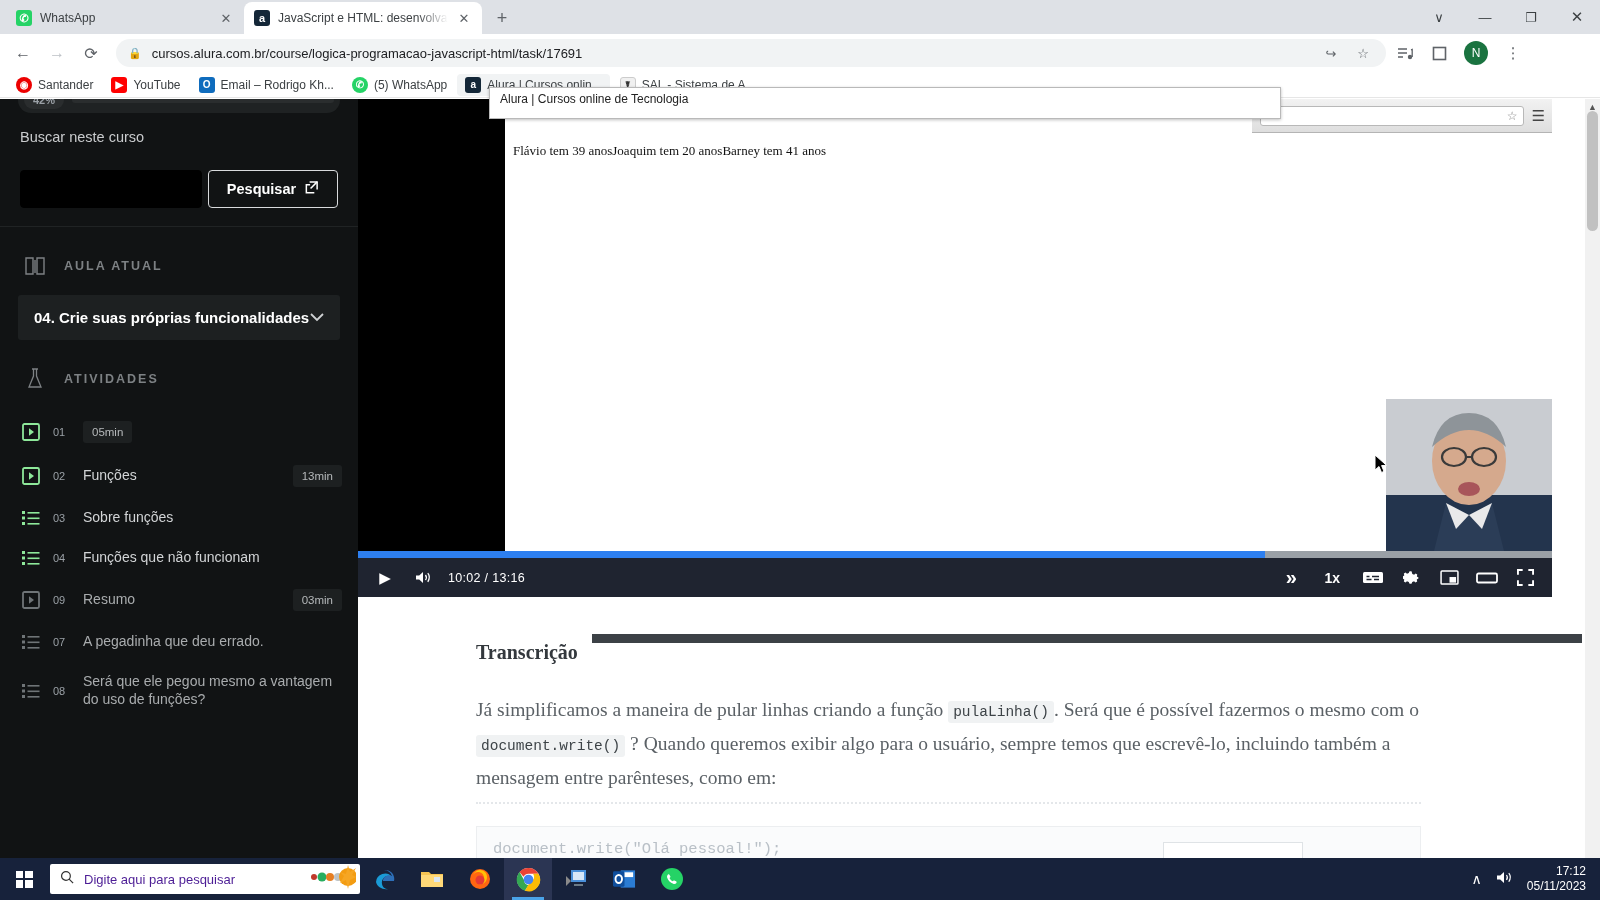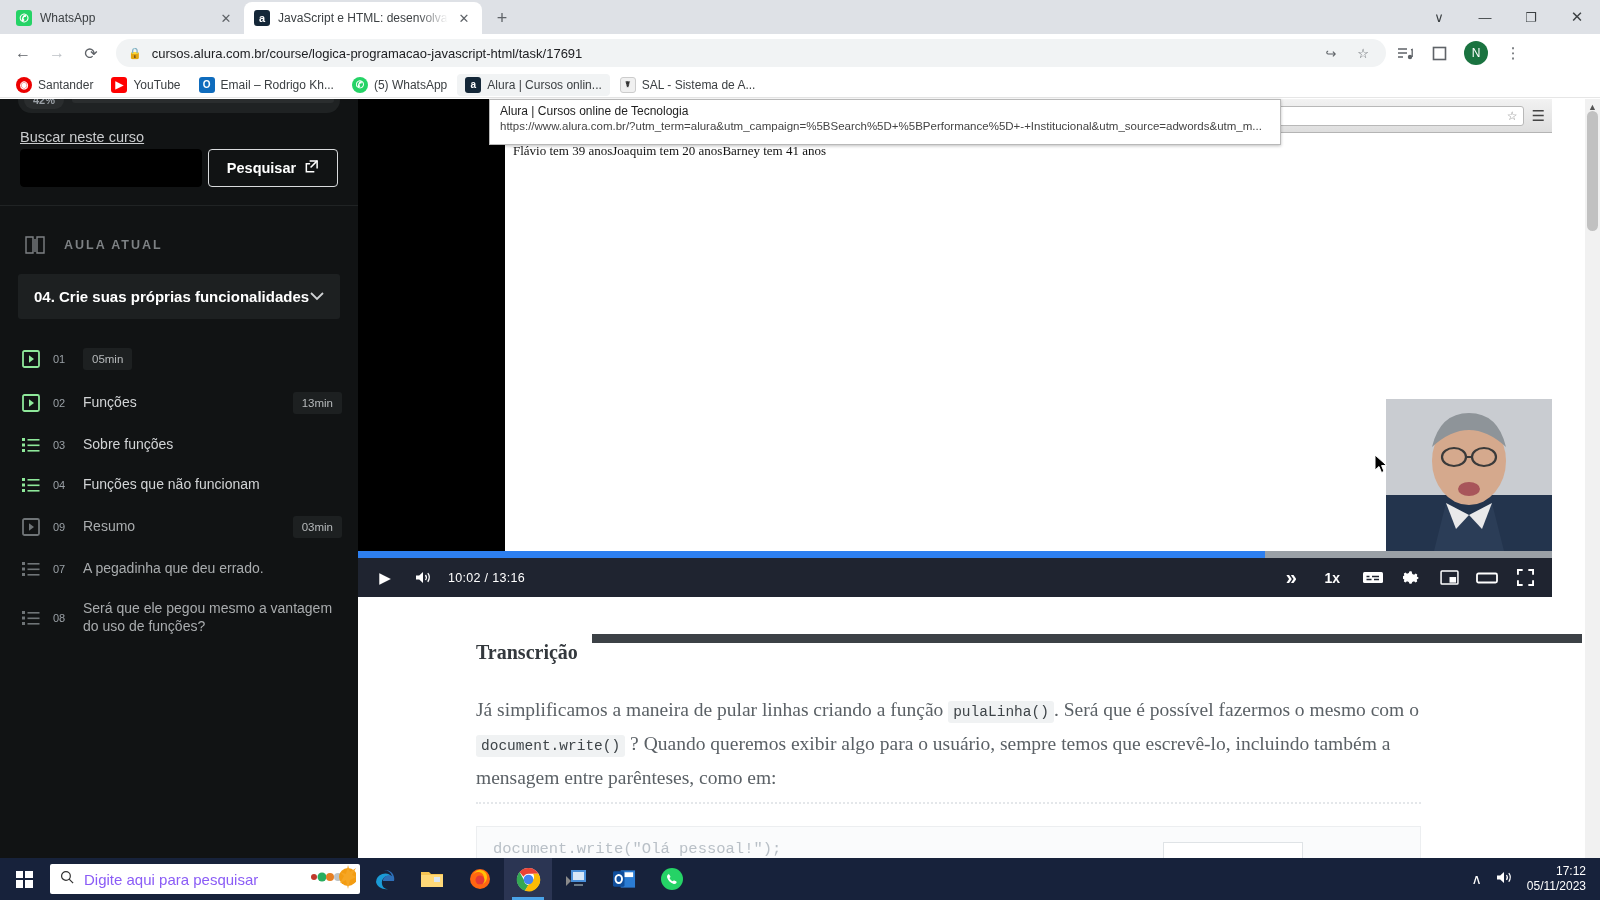--- a/index.html
+++ b/index.html
@@ -124,21 +124,21 @@
   .progress-pct {
     font-size: 11px; color: #9aa0a6; background: #2a2d2e; border-radius: 10px;
     padding: 3px 9px; font-weight: 600;
   }
   .progress-track {
     flex: 1 1 auto; height: 6px; background: #2a2d2e; border-radius: 3px; overflow: hidden;
   }
   .progress-fill { height: 100%; background: #8ee89a; border-radius: 3px; }
 
   .search-block { padding: 30px 20px 18px 20px; border-bottom: 1px solid #202324; }
-  .search-label { font-size: 14.5px; color: #c9cbcd; margin-bottom: 4px; text-decoration: underline; }
+  .search-label { font-size: 14.5px; color: #c9cbcd; margin-bottom: 25px; }
   .search-row { display: flex; gap: 6px; }
   .search-input {
     flex: 1 1 auto; height: 38px; background: #000; border: 1px solid #000;
     border-radius: 4px;
   }
   .search-btn {
     flex: 0 0 130px; height: 38px; border: 1px solid #d9dbdd; border-radius: 4px;
     color: #fff; font-size: 14.5px; font-weight: 700; background: transparent;
     display: flex; align-items: center; justify-content: center; gap: 8px;
   }
@@ -196,21 +196,21 @@
     padding-right: 5px;
   }
   .inner-star { font-size: 12px; color: #8a8a8a; }
   .inner-menu { font-size: 15px; color: #444; letter-spacing: -1px; }
   .video-text {
     position: absolute; left: 8px; top: 44px; font-family: "Liberation Serif", serif;
     font-size: 13px; color: #111;
   }
 
   .tooltip {
-    position: absolute; left: 489px; top: 99px; width: 792px; height: 46px;
+    position: absolute; left: 489px; top: 87px; width: 792px; height: 32px;
     background: #fff; border: 1px solid #b9b9b9; box-shadow: 0 1px 3px rgba(0,0,0,.25);
     padding: 3px 10px 0 10px; z-index: 40;
   }
   .tooltip .t1 { font-size: 12px; color: #222; line-height: 16px; }
   .tooltip .t2 { font-size: 11.5px; color: #444; line-height: 15px; white-space: nowrap; overflow: hidden; }
 
   .cursor { position: absolute; left: 1016px; top: 355px; z-index: 30; }
 
   .webcam {
     position: absolute; right: 0px; bottom: 0px; width: 166px; height: 152px;
@@ -287,21 +287,21 @@
     width: 48px; height: 42px; display: flex; align-items: center; justify-content: center;
   }
   .win-logo { width: 17px; height: 17px; display: grid; grid-template-columns: 1fr 1fr;
               grid-template-rows: 1fr 1fr; gap: 2px; }
   .win-logo i { background: #fff; display: block; }
   .tb-search {
     width: 310px; height: 30px; background: #fff; border-radius: 2px;
     display: flex; align-items: center; padding: 0 10px; gap: 10px;
     margin-left: 2px; position: relative; overflow: hidden;
   }
-  .tb-search .ph { font-size: 15px; color: #8b5cf6; }
+  .tb-search .ph { font-size: 13px; color: #4c1d95; }
   .tb-app {
     width: 48px; height: 42px; display: flex; align-items: center; justify-content: center;
     position: relative;
   }
   .tb-app.active { background: #2b3553; }
   .tb-app.active::after {
     content: ""; position: absolute; bottom: 0; left: 8px; right: 8px; height: 3px;
     background: #4aa3e8;
   }
   .tray {
@@ -428,20 +428,28 @@
 
       <div class="current-lesson">
         <span>04. Crie suas próprias funcionalidades</span>
         <span class="chev">
           <svg width="14" height="9" viewBox="0 0 14 9">
               <path d="M1 1l6 6 6-6" stroke="#cfd2d4" stroke-width="1.8" fill="none"></path>
             </svg>
         </span>
       </div>
 
+      <div class="sec-head">
+        <span class="sec-ico">
+          <svg width="26" height="26" viewBox="0 0 26 26">
+              <path d="M10 3h6M11.5 3v7L7 21h12l-4.5-11V3" stroke="#7d8184" stroke-width="1.3" fill="none"></path>
+            </svg>
+        </span>
+        <span>ATIVIDADES</span>
+      </div>
 
       <div class="activities" id="activities">
           <div class="act-row">
             <span class="act-ico"><svg width="18" height="18" viewBox="0 0 18 18">
                 <rect x="1" y="1" width="16" height="16" rx="1.5" fill="none" stroke="#8ee89a" stroke-width="1.8"></rect>
                 <path d="M7 5.2l5 3.8-5 3.8z" fill="#8ee89a"></path>
               </svg></span>
             <span class="act-num">01</span>
             <span class="act-time">05min</span>
           </div>
@@ -619,21 +627,20 @@
   </div>
 
   <div class="vscroll">
     <div class="sc-arrow" style="top:0;">▲</div>
     <div class="vthumb"></div>
     <div class="sc-arrow" style="bottom:0;">▼</div>
   </div>
 
   <div class="tooltip">
     <div class="t1">Alura | Cursos online de Tecnologia</div>
-    <div class="t2">https://www.alura.com.br/?utm_term=alura&amp;utm_campaign=%5BSearch%5D+%5BPerformance%5D+-+Institucional&amp;utm_source=adwords&amp;utm_m...</div>
   </div>
 
   <div class="taskbar">
     <div class="start">
       <span class="win-logo">
           <i></i>
           <i></i>
           <i></i>
           <i></i>
         </span>

